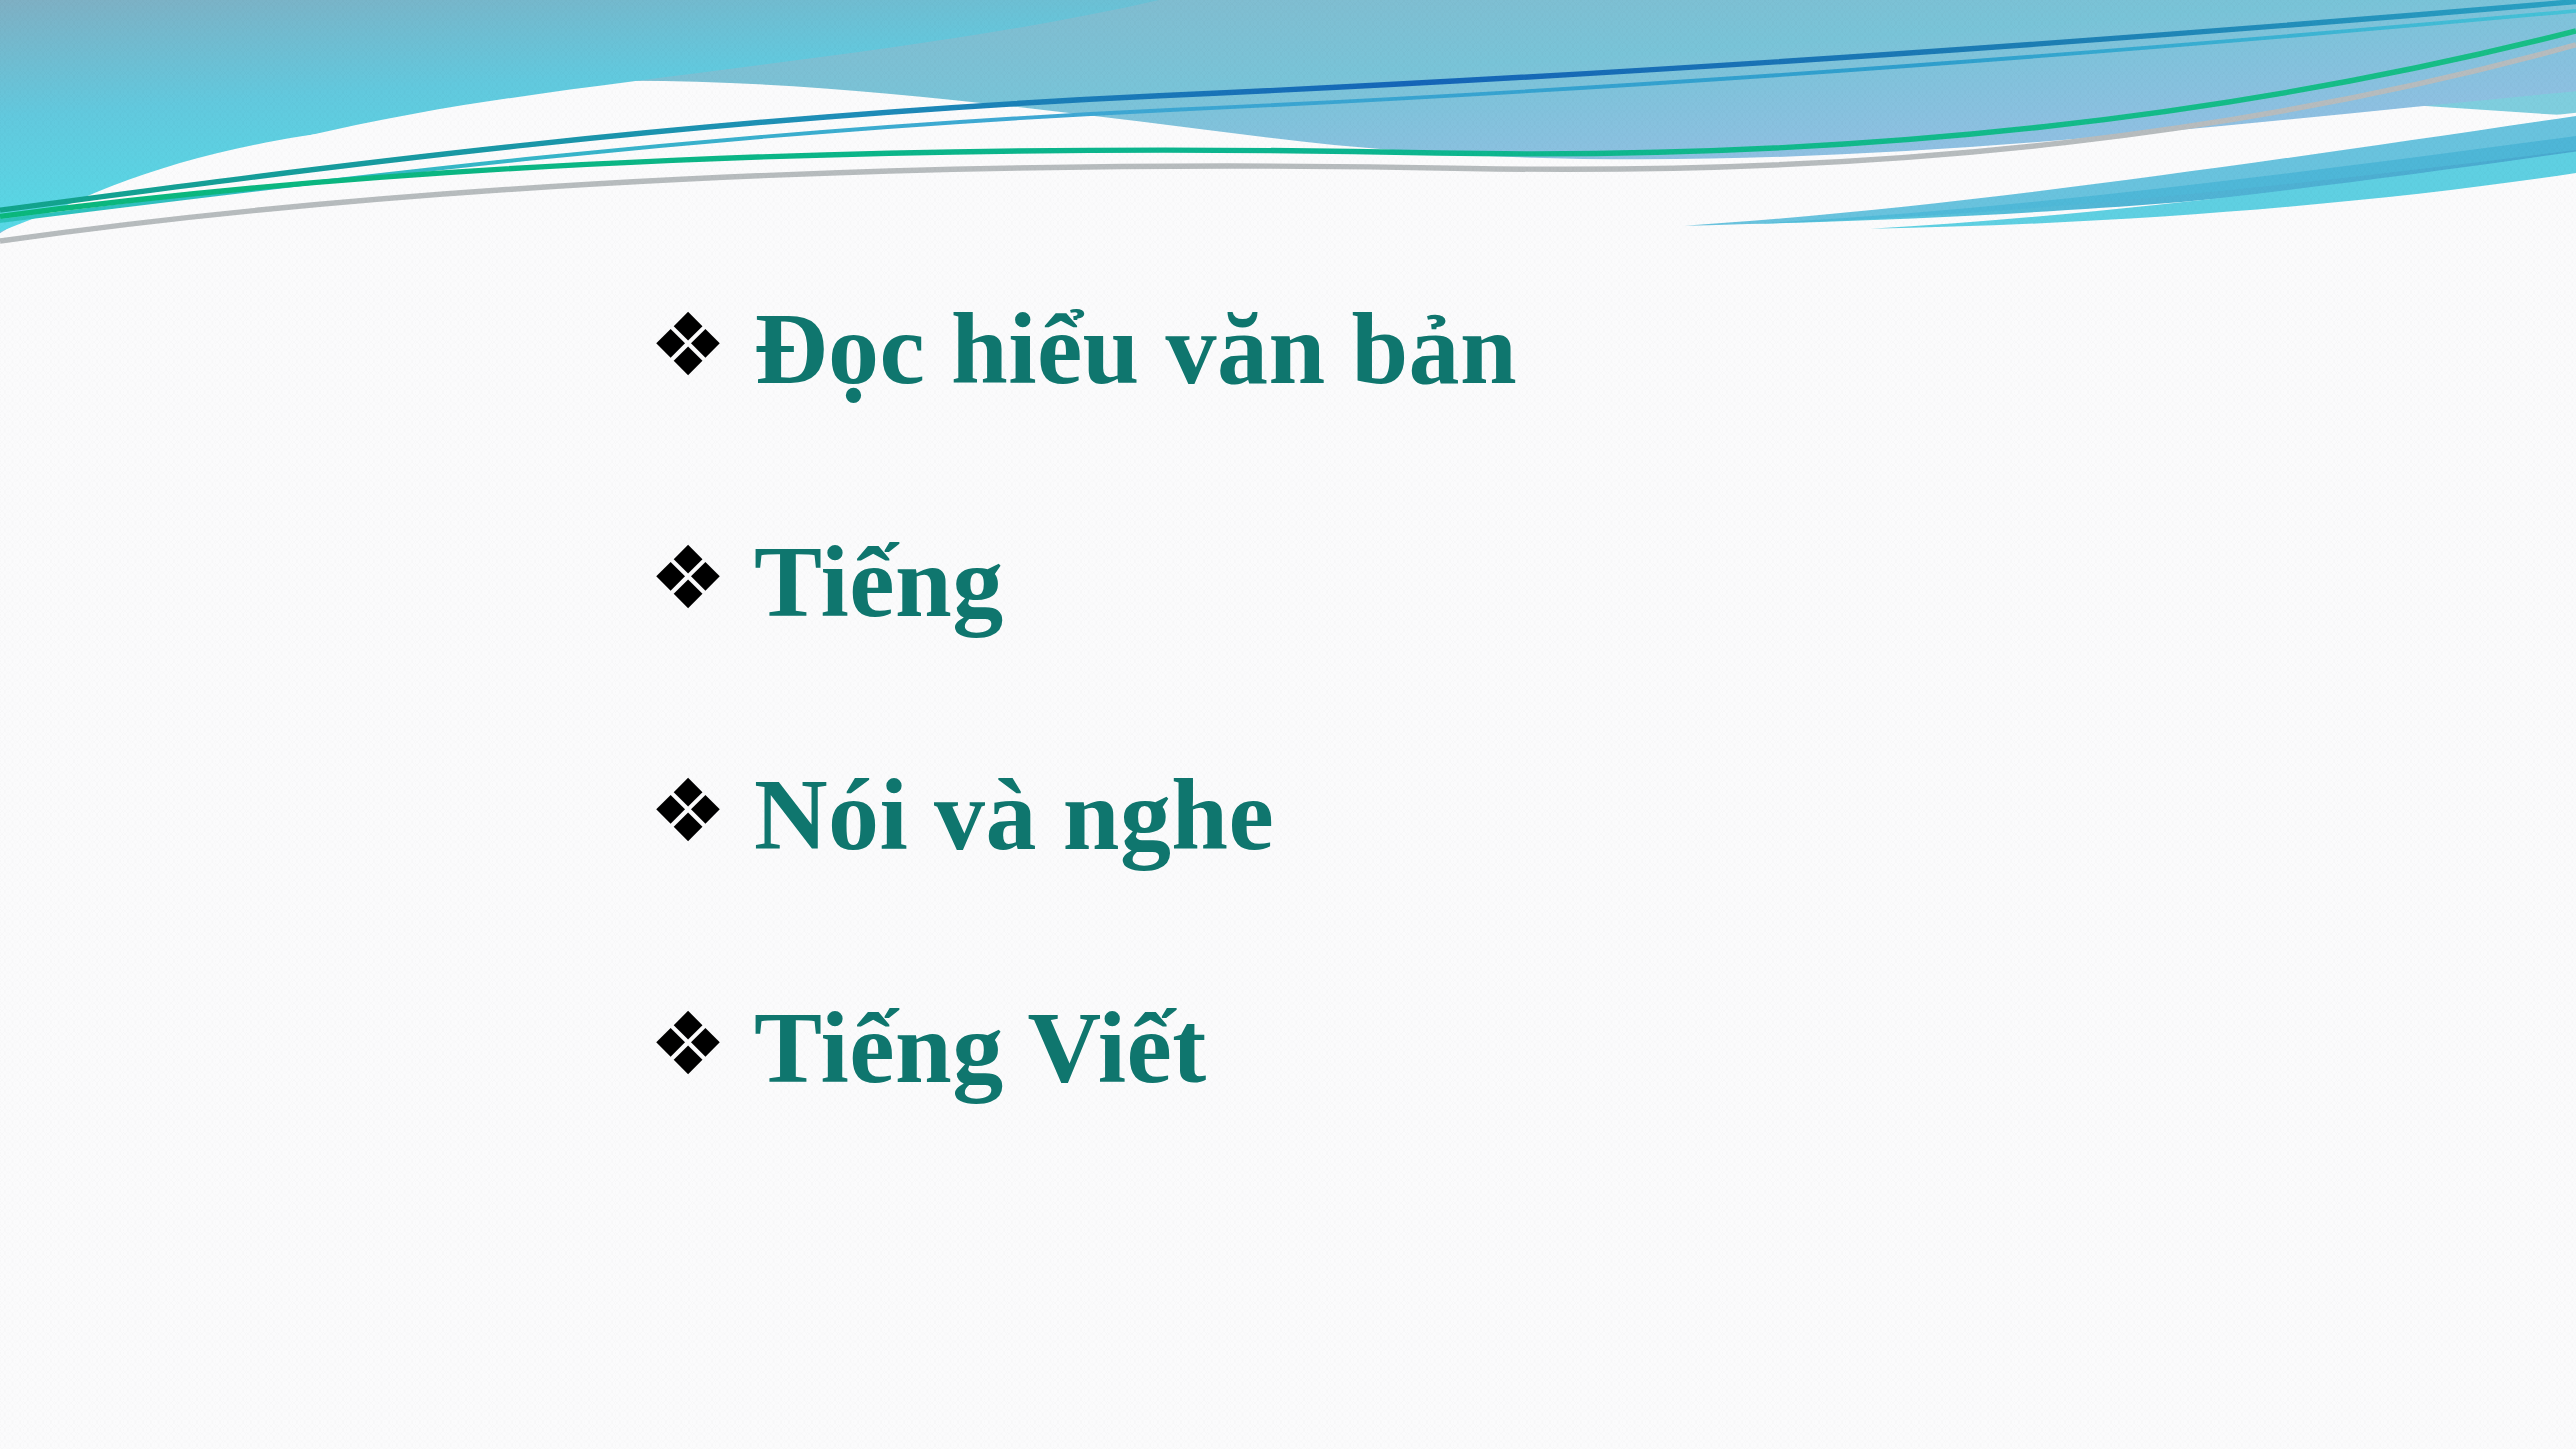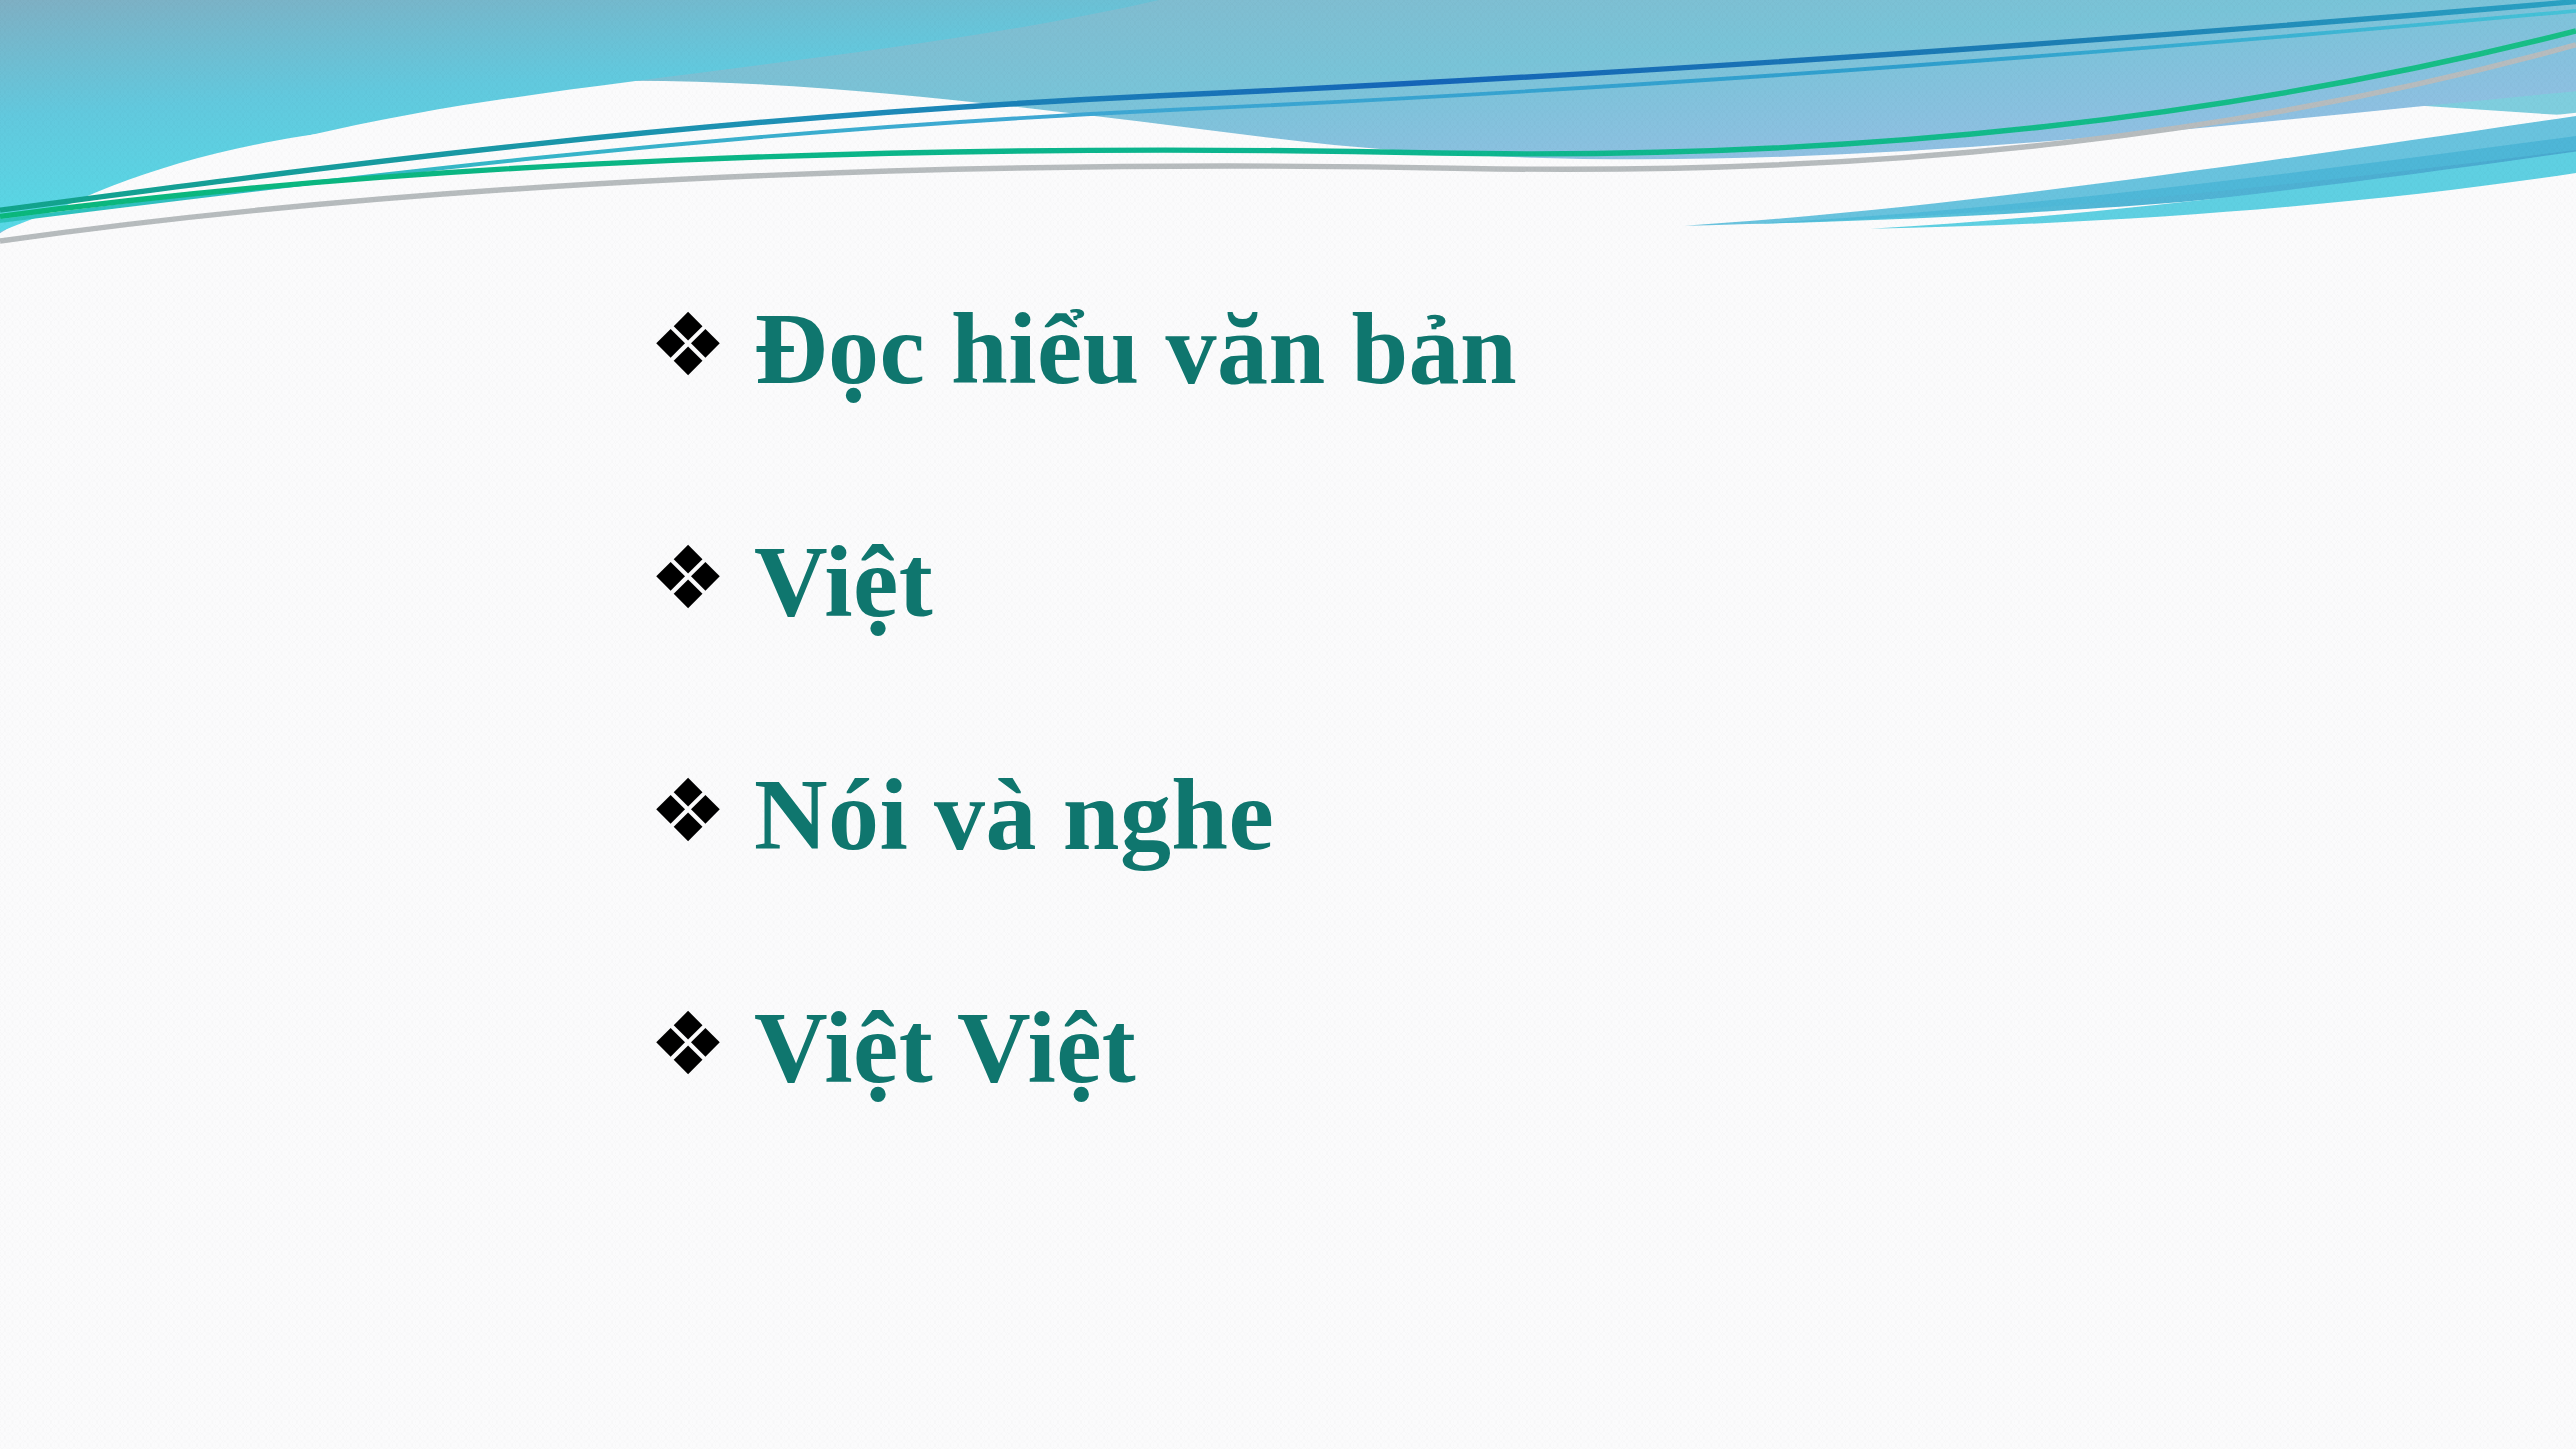--- a/index.html
+++ b/index.html
@@ -170,30 +170,30 @@
 
   <div class="bullet-list">
 
     <div class="bullet-row">
       <span class="bullet-marker">❖</span>
       <span class="bullet-text">Đọc hiểu văn bản</span>
     </div>
 
     <div class="bullet-row">
       <span class="bullet-marker">❖</span>
-      <span class="bullet-text">Việt</span>
+      <span class="bullet-text">Tiếng</span>
     </div>
 
     <div class="bullet-row">
       <span class="bullet-marker">❖</span>
       <span class="bullet-text">Nói và nghe</span>
     </div>
 
     <div class="bullet-row">
       <span class="bullet-marker">❖</span>
-      <span class="bullet-text">Việt Việt</span>
+      <span class="bullet-text">Tiếng Viết</span>
     </div>
 
   </div>
 
   <div class="texture"></div>
 </div>
 
 
 </body></html>

